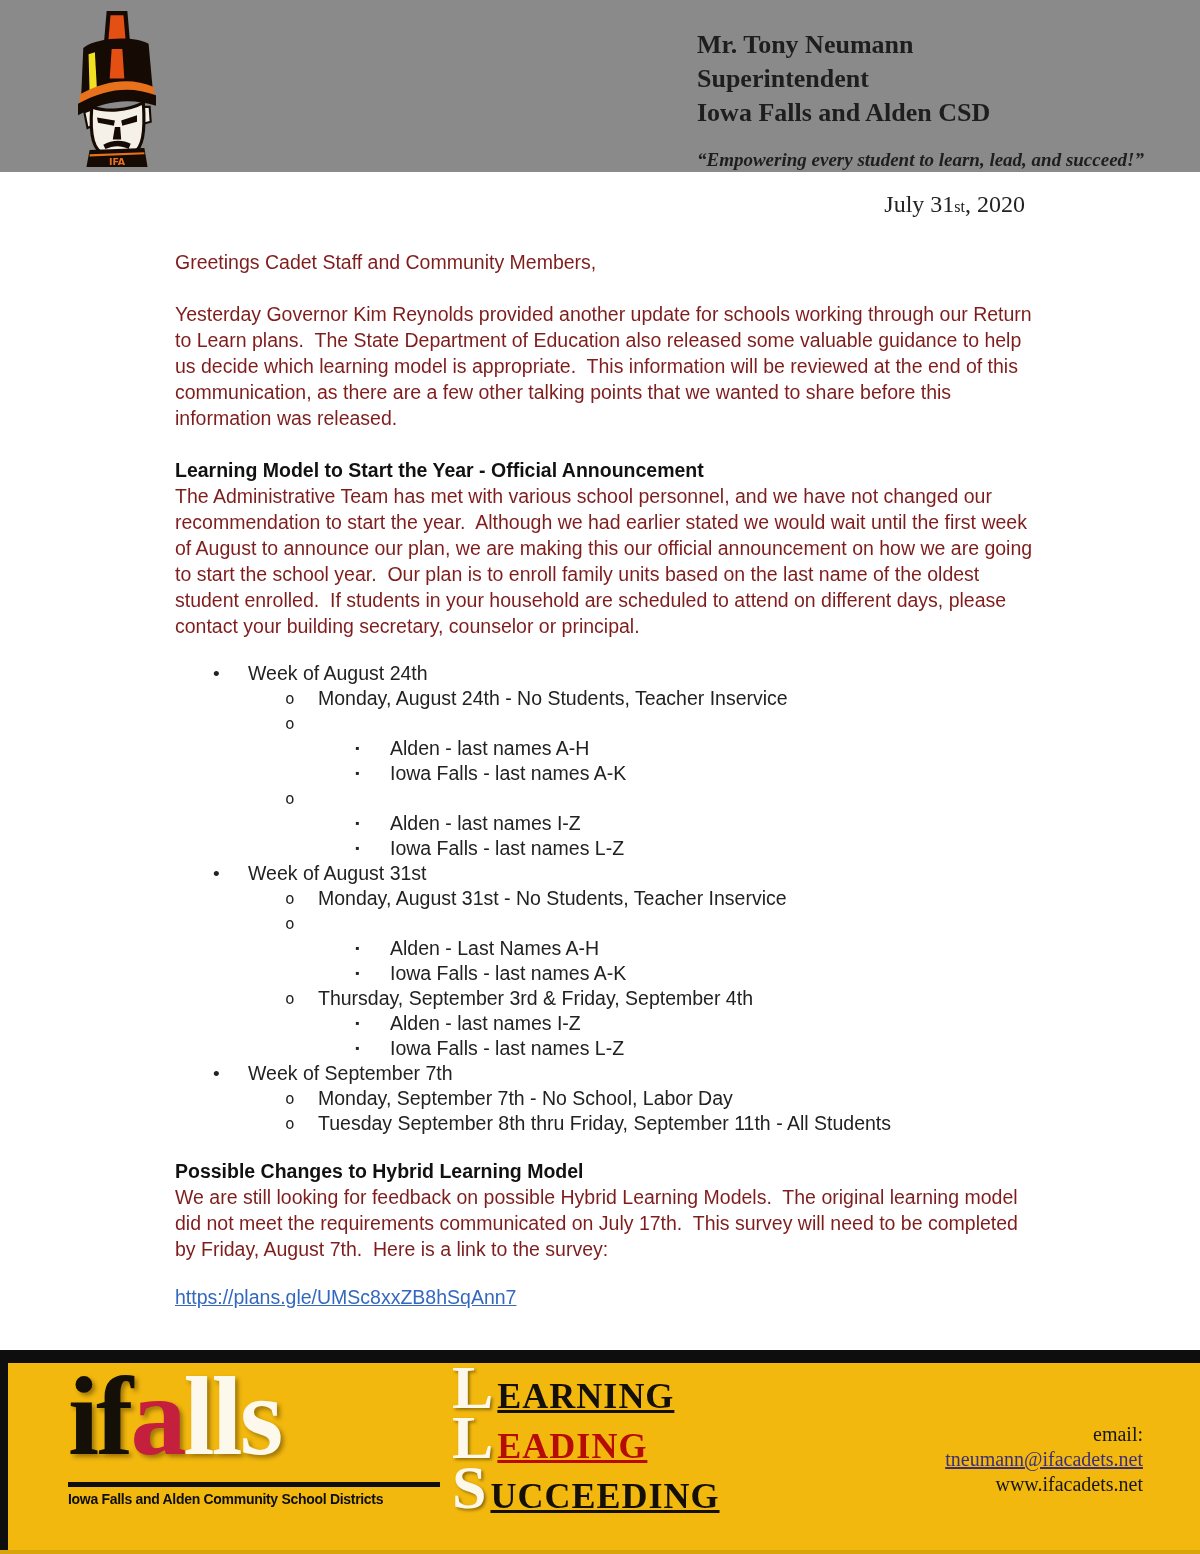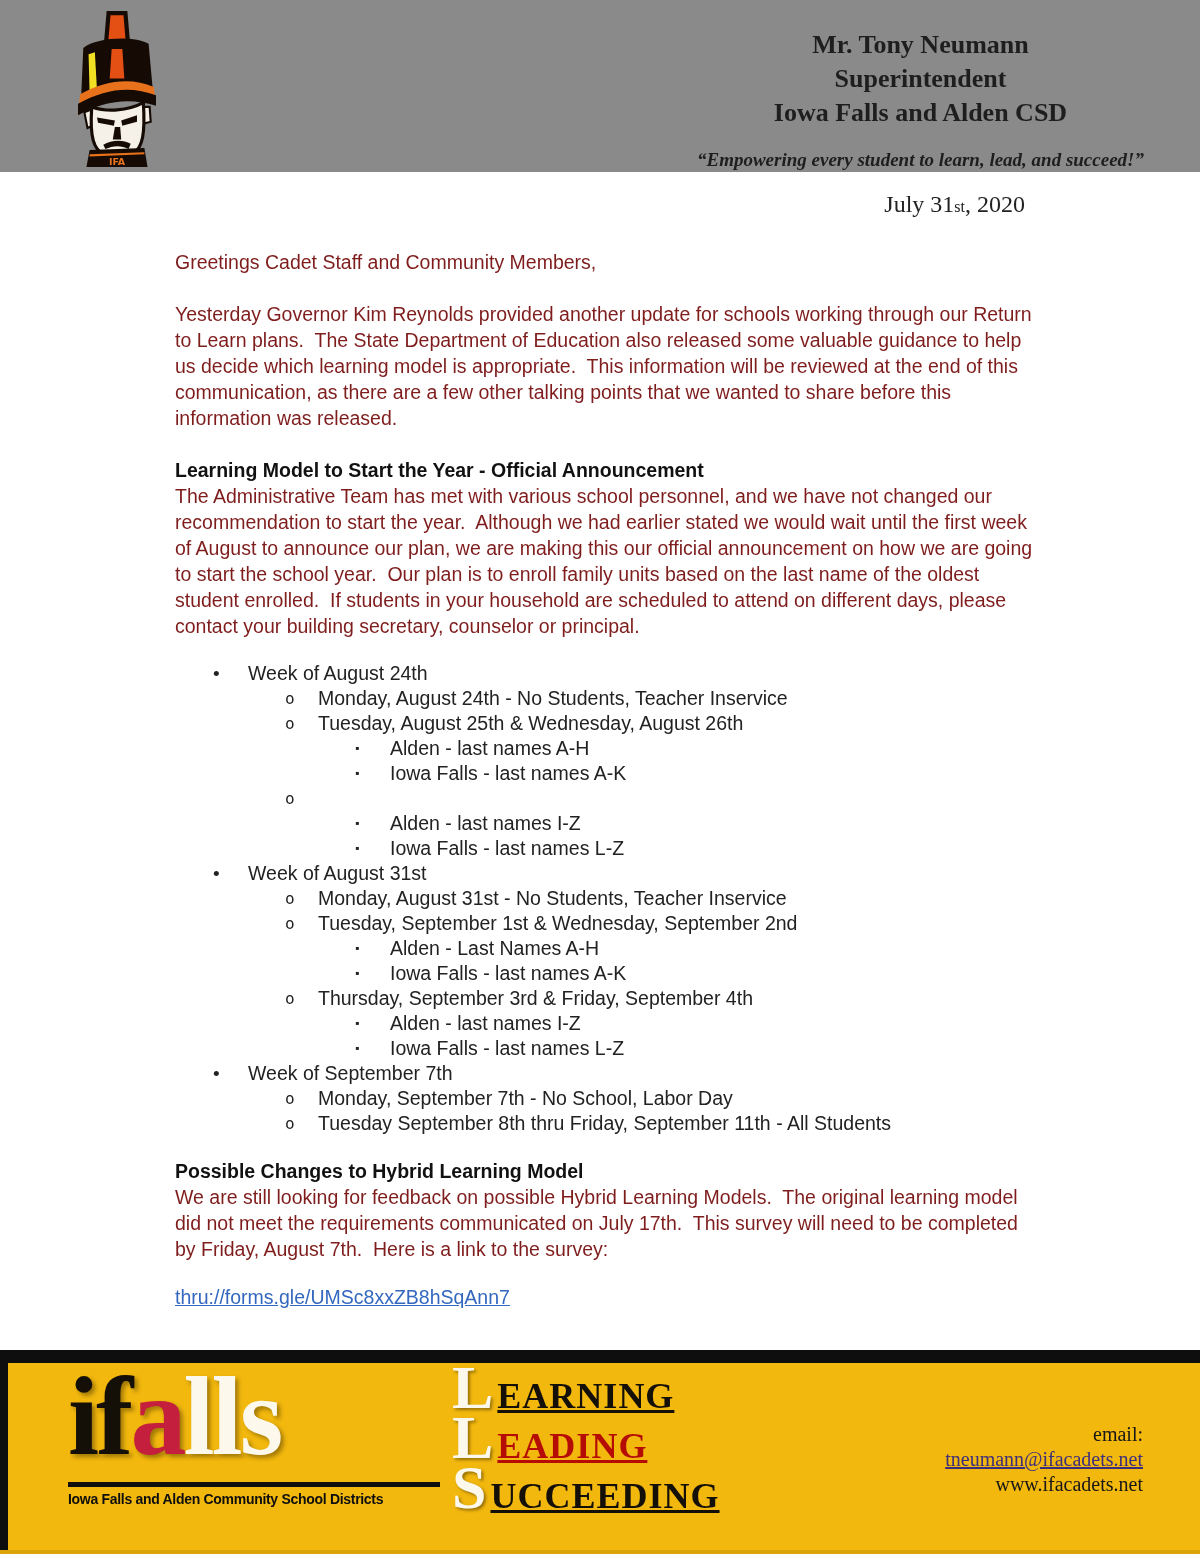--- a/index.html
+++ b/index.html
@@ -2,21 +2,21 @@
 <html><head>
 <meta charset="utf-8">
 <style>
   html,body{margin:0;padding:0;background:#e9e9e9;}
   .page{position:relative;width:1200px;height:1554px;margin:0 auto;background:#ffffff;overflow:hidden;
         font-family:"Liberation Sans",sans-serif;color:#1d1d1d;}
 
   
   .letterhead{position:absolute;left:0;top:0;width:1200px;height:172px;background:#8a8a8a;}
   .mascot{position:absolute;left:64px;top:10px;width:106px;height:158px;}
-  .head-info{position:absolute;right:56px;top:28px;text-align:center;color:#1e1e1e;
+  .head-info{position:absolute;right:56px;top:28px;text-align:left;color:#1e1e1e;
              font-family:"Liberation Serif",serif;}
   .head-info .line{font-size:26px;line-height:34px;font-weight:600;}
   .head-info .tagline{font-size:19px;line-height:28px;font-style:italic;font-weight:600;margin-top:16px;}
 
   
   .letter{position:absolute;left:175px;top:190px;width:858px;}
   .date{font-family:"Liberation Serif",serif;font-size:24px;line-height:28px;text-align:right;
         margin:0 8px 28px 0;color:#222;}
   .date .ord{font-size:16px;margin-top:24px;}
   p.body-text{font-size:19.5px;line-height:26px;margin:0 0 26px 0;white-space:pre-wrap;color:#7f1d1d;}
@@ -101,21 +101,20 @@
         <div class="li lvl1">
           <span class="bullet">•</span>
           <span>Week of August 24th</span>
         </div>
         <div class="li lvl2">
           <span class="bullet">o</span>
           <span>Monday, August 24th - No Students, Teacher Inservice</span>
         </div>
         <div class="li lvl2">
           <span class="bullet">o</span>
-          <span>Tuesday, August 25th &amp; Wednesday, August 26th</span>
         </div>
         <div class="li lvl3">
           <span class="bullet">▪</span>
           <span>Alden - last names A-H</span>
         </div>
         <div class="li lvl3">
           <span class="bullet">▪</span>
           <span>Iowa Falls - last names A-K</span>
         </div>
         <div class="li lvl2">
@@ -132,21 +131,20 @@
         <div class="li lvl1">
           <span class="bullet">•</span>
           <span>Week of August 31st</span>
         </div>
         <div class="li lvl2">
           <span class="bullet">o</span>
           <span>Monday, August 31st - No Students, Teacher Inservice</span>
         </div>
         <div class="li lvl2">
           <span class="bullet">o</span>
-          <span>Tuesday, September 1st &amp; Wednesday, September 2nd</span>
         </div>
         <div class="li lvl3">
           <span class="bullet">▪</span>
           <span>Alden - Last Names A-H</span>
         </div>
         <div class="li lvl3">
           <span class="bullet">▪</span>
           <span>Iowa Falls - last names A-K</span>
         </div>
         <div class="li lvl2">
@@ -171,21 +169,21 @@
         </div>
         <div class="li lvl2">
           <span class="bullet">o</span>
           <span>Tuesday September 8th thru Friday, September 11th - All Students</span>
         </div>
       </div>
 
     <div class="sec-heading">Possible Changes to Hybrid Learning Model</div>
     <p class="body-text" style="margin-bottom:0">We are still looking for feedback on possible Hybrid Learning Models.  The original learning model did not meet the requirements communicated on July 17th.  This survey will need to be completed by Friday, August 7th.  Here is a link to the survey:</p>
 
-    <a class="survey-link">thru://forms.gle/UMSc8xxZB8hSqAnn7</a>
+    <a class="survey-link">https://plans.gle/UMSc8xxZB8hSqAnn7</a>
   </div>
 
   <div class="footer">
     <div class="footer-topbar"></div>
     <div class="footer-leftbar"></div>
 
     <div class="ifalls">
       <div class="ifalls-text"><span style="color: rgb(20, 16, 8);">if</span><span style="color: rgb(196, 31, 60);">a</span><span style="color: rgb(252, 248, 236);">lls</span></div>
       <div class="ifalls-rule"></div>
       <div class="ifalls-label">Iowa Falls and Alden Community School Districts</div>

